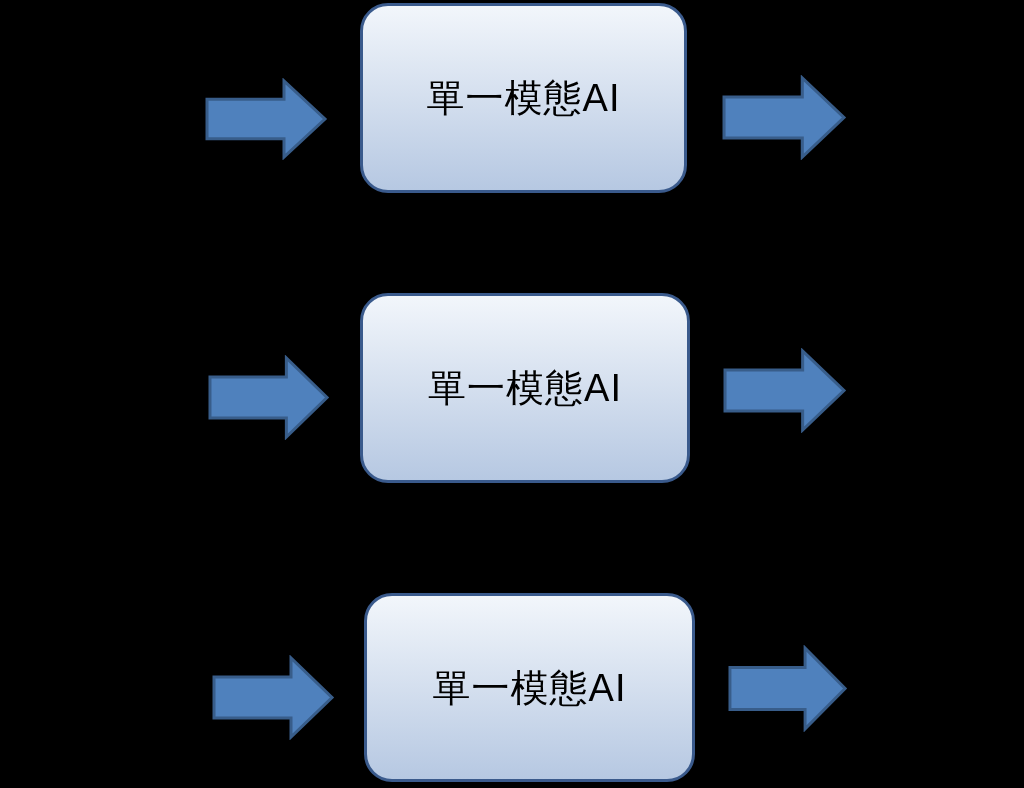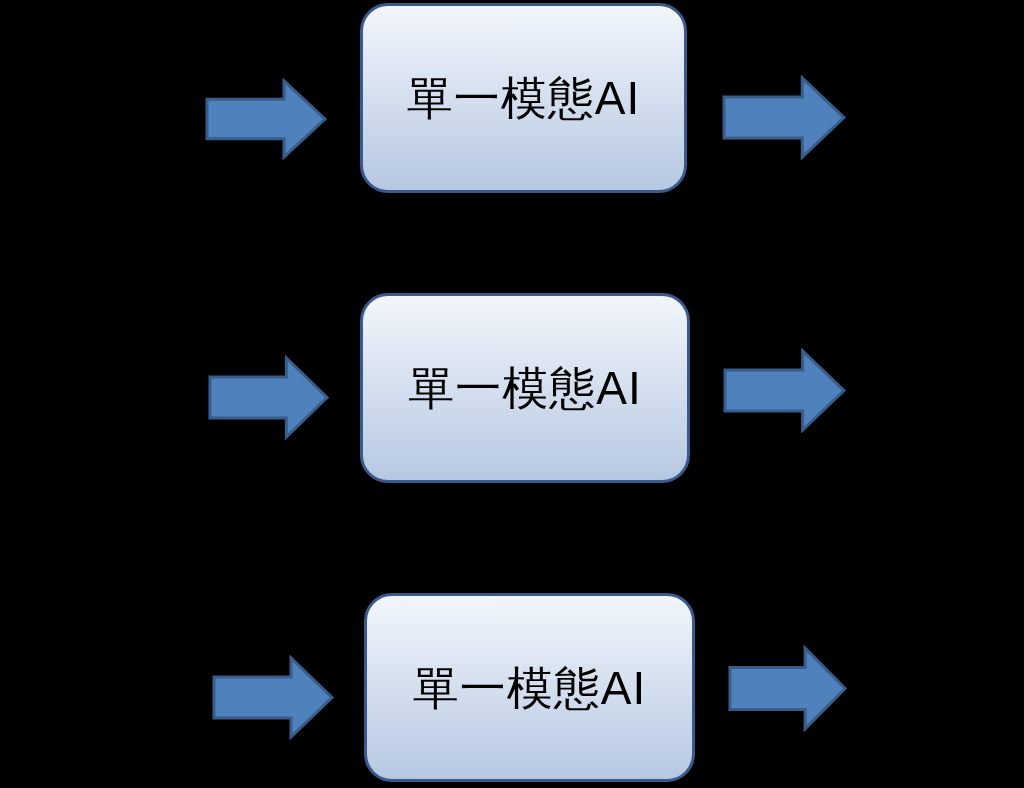--- a/index.html
+++ b/index.html
@@ -23,21 +23,21 @@
     border-radius: 28px;
     background: linear-gradient(to bottom,
       var(--box-gradient-top, #F2F6FB) 0%,
       var(--box-gradient-bottom, #B6C8E2) 100%);
     display: flex;
     align-items: center;
     justify-content: center;
   }
   .process-box .label {
     color: var(--text-color, #000);
-    font-size: 46px;
+    font-size: 38px;
     letter-spacing: 1px;
     white-space: nowrap;
     line-height: 1;
   }
 
   .arrow-svg { display: block; width: 100%; height: 100%; }
 
   
   .a1-left  { left: 205px; top: 78px;  width: 123px; height: 82px; }
   .box-1    { left: 360px; top: 3px;   width: 327px; height: 190px; }

